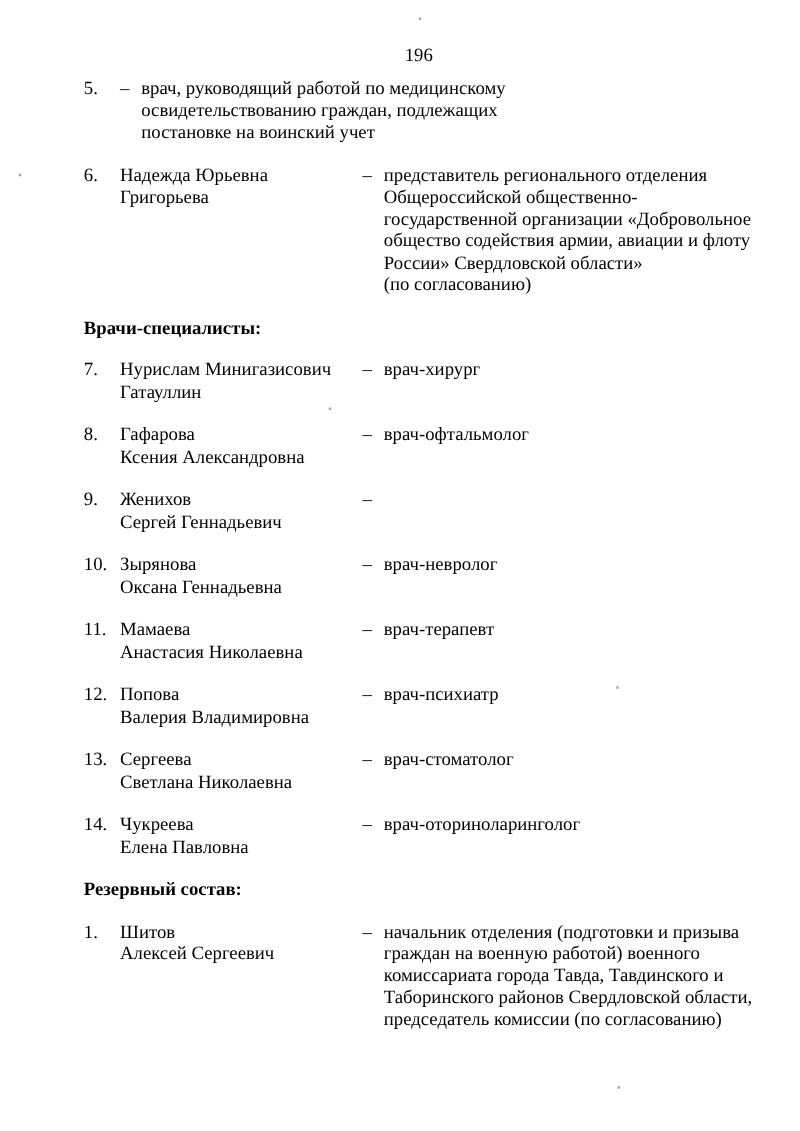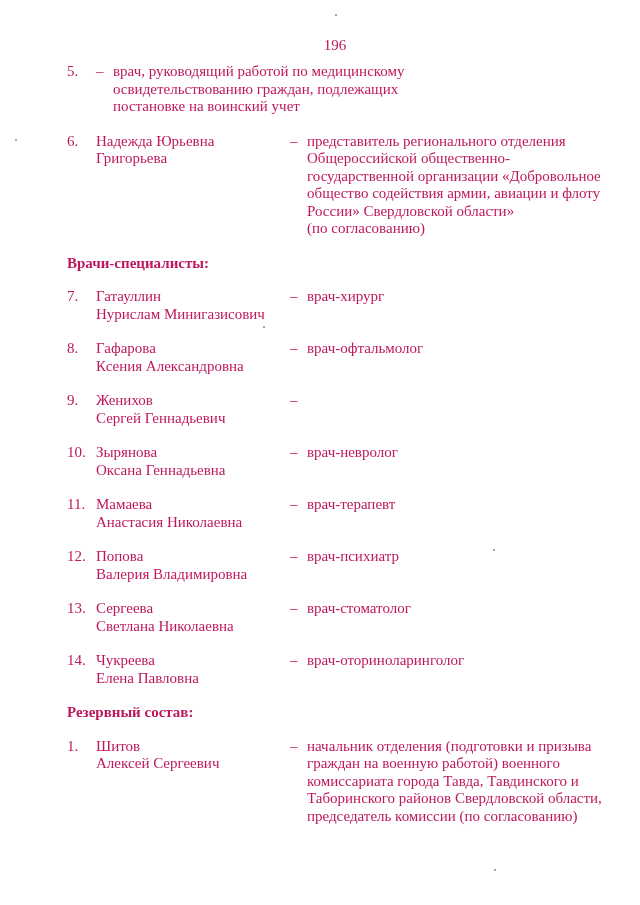--- a/index.html
+++ b/index.html
@@ -8,21 +8,21 @@
     background: #ffffff;
   }
   .page {
     position: relative;
     width: 640px;
     height: 905px;
     background: #ffffff;
     font-family: "Liberation Serif", "DejaVu Serif", serif;
     font-size: 15px;
     line-height: 17.5px;
-    color: #be185d;
+    color: #000000;
     overflow: hidden;
   }
   .page-number {
     position: absolute;
     top: 37px;
     left: 67px;
     width: 536px;
     text-align: center;
   }
   .content {
@@ -95,22 +95,22 @@
           <div>государственной организации «Добровольное</div>
           <div>общество содействия армии, авиации и флоту</div>
           <div>России» Свердловской области»</div>
           <div>(по согласованию)</div>
         </div>
       </div>
       <div class="section-heading">Врачи-специалисты:</div>
       <div class="item">
         <div class="num">7.</div>
         <div class="name">
+          <div>Нурислам Минигазисович</div>
           <div>Гатауллин</div>
-          <div>Нурислам Минигазисович</div>
         </div>
         <div class="dash">–</div>
         <div class="desc">
           <div>врач-хирург</div>
         </div>
       </div>
       <div class="item">
         <div class="num">8.</div>
         <div class="name">
           <div>Гафарова</div>

